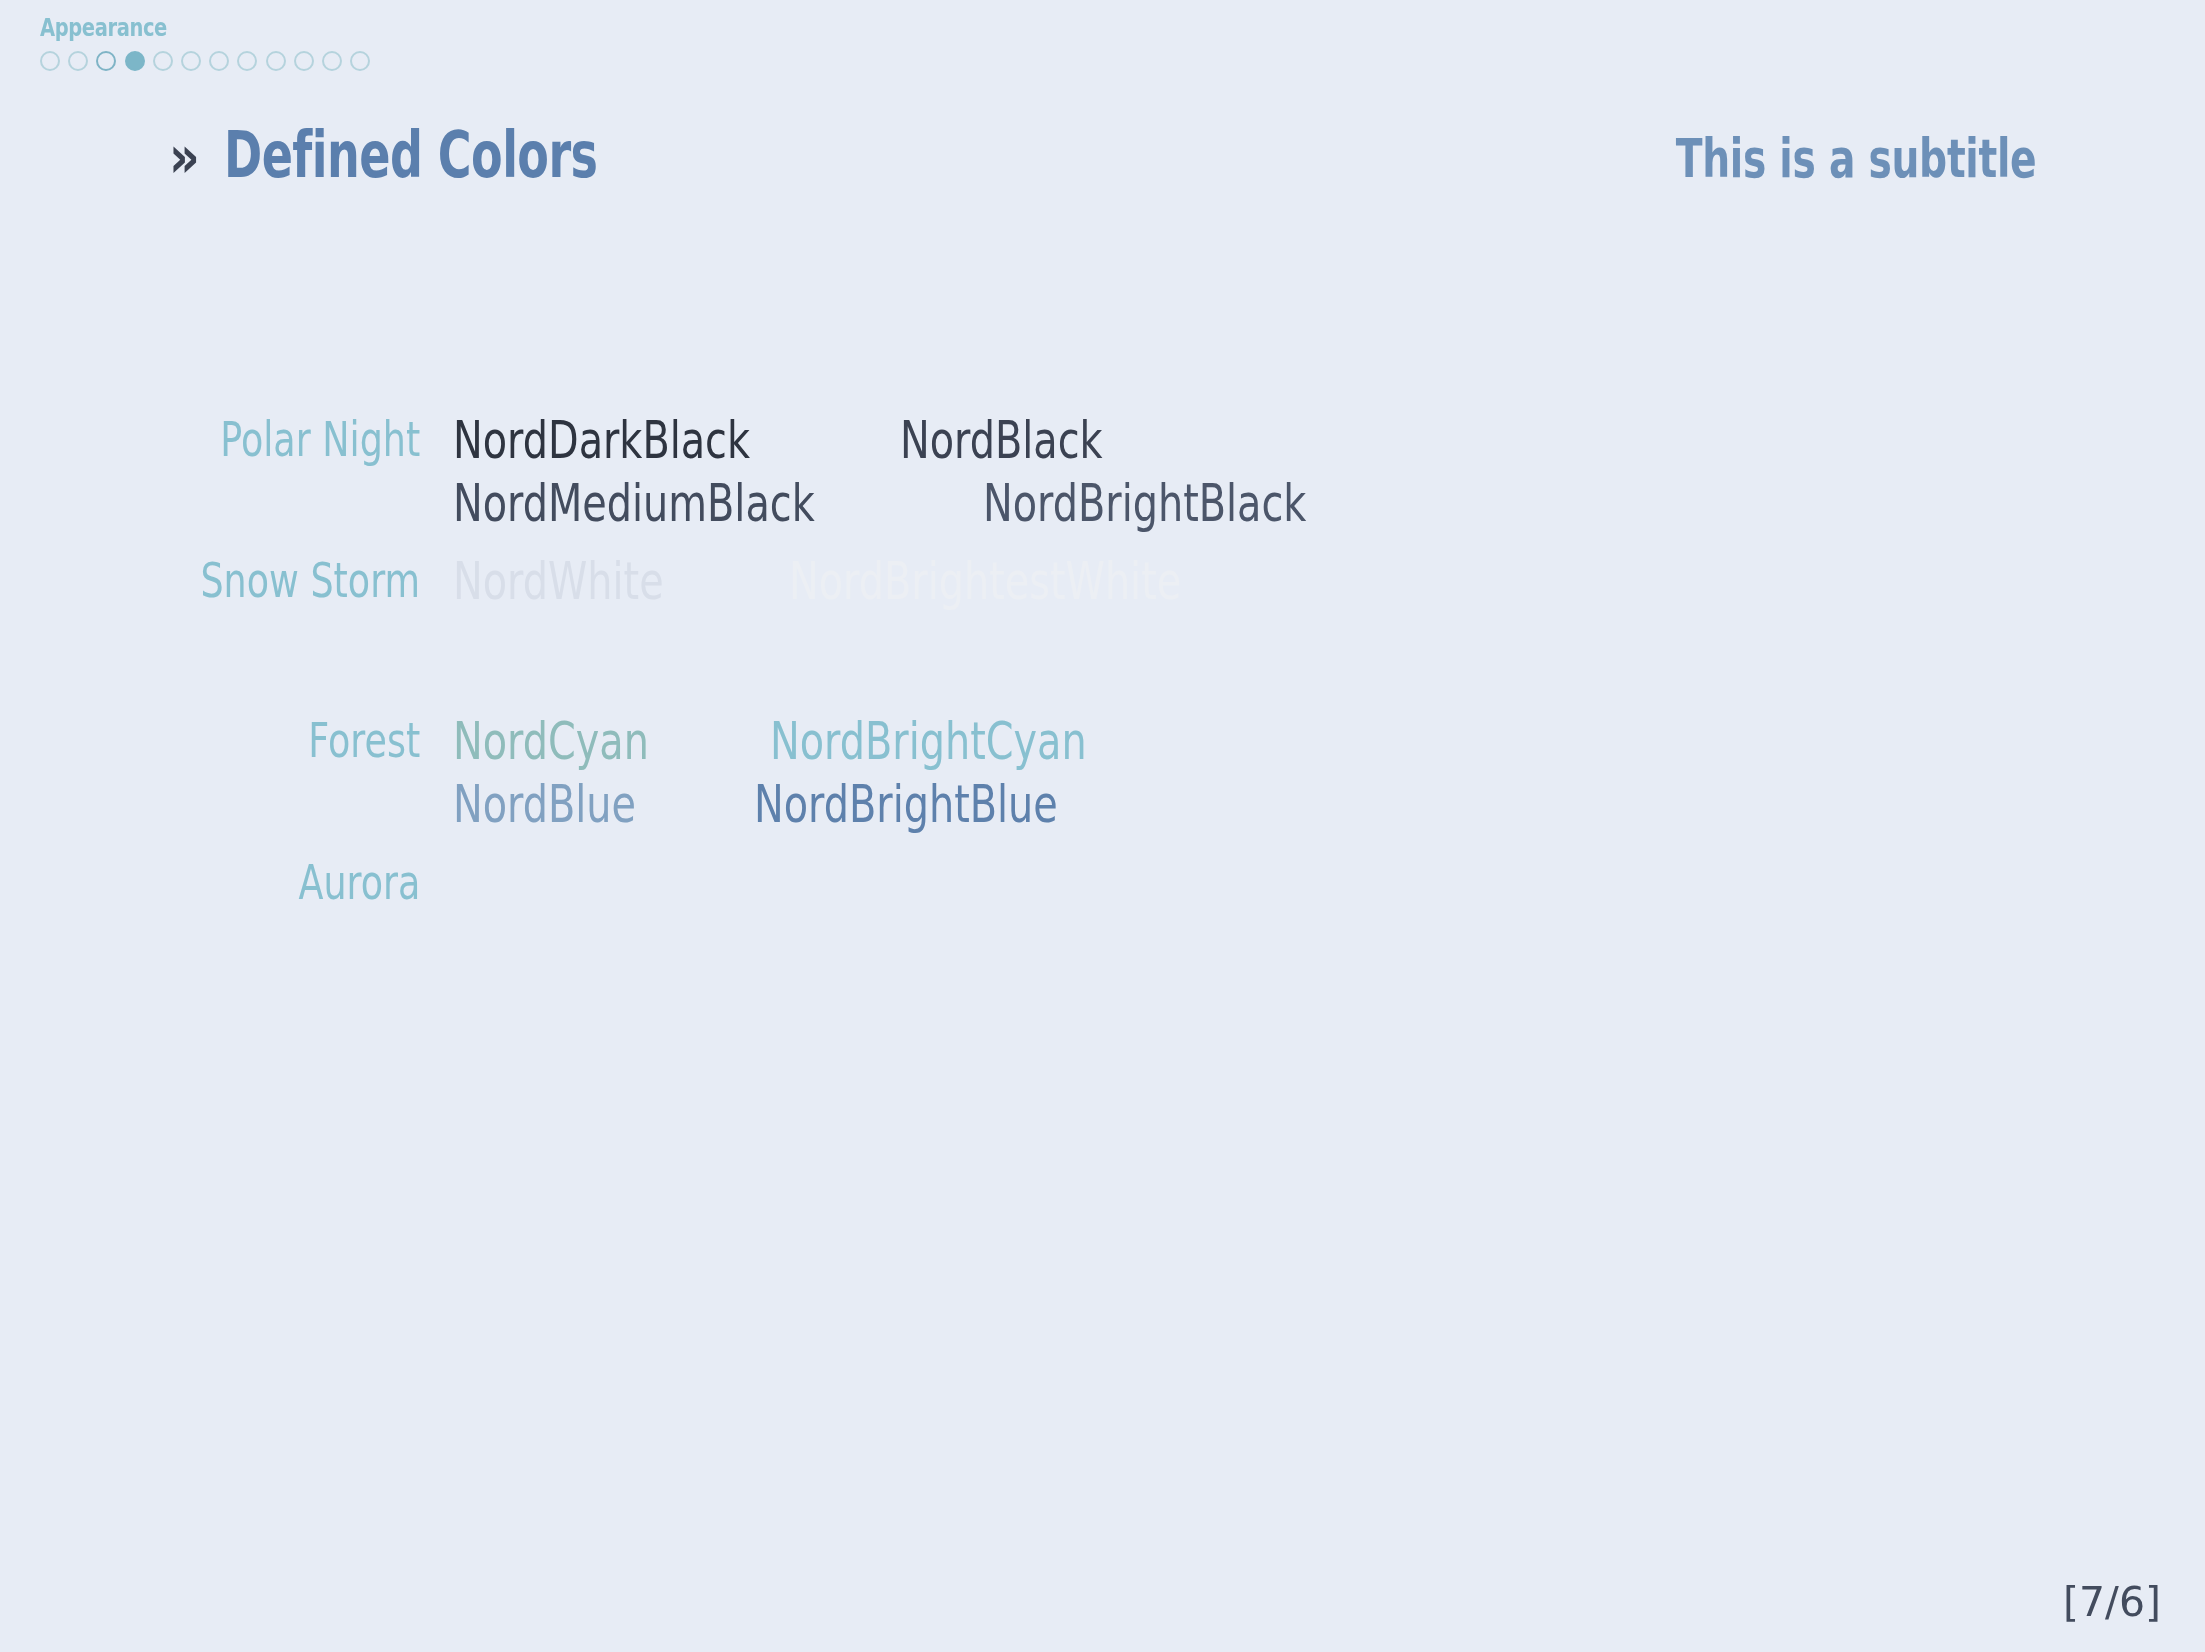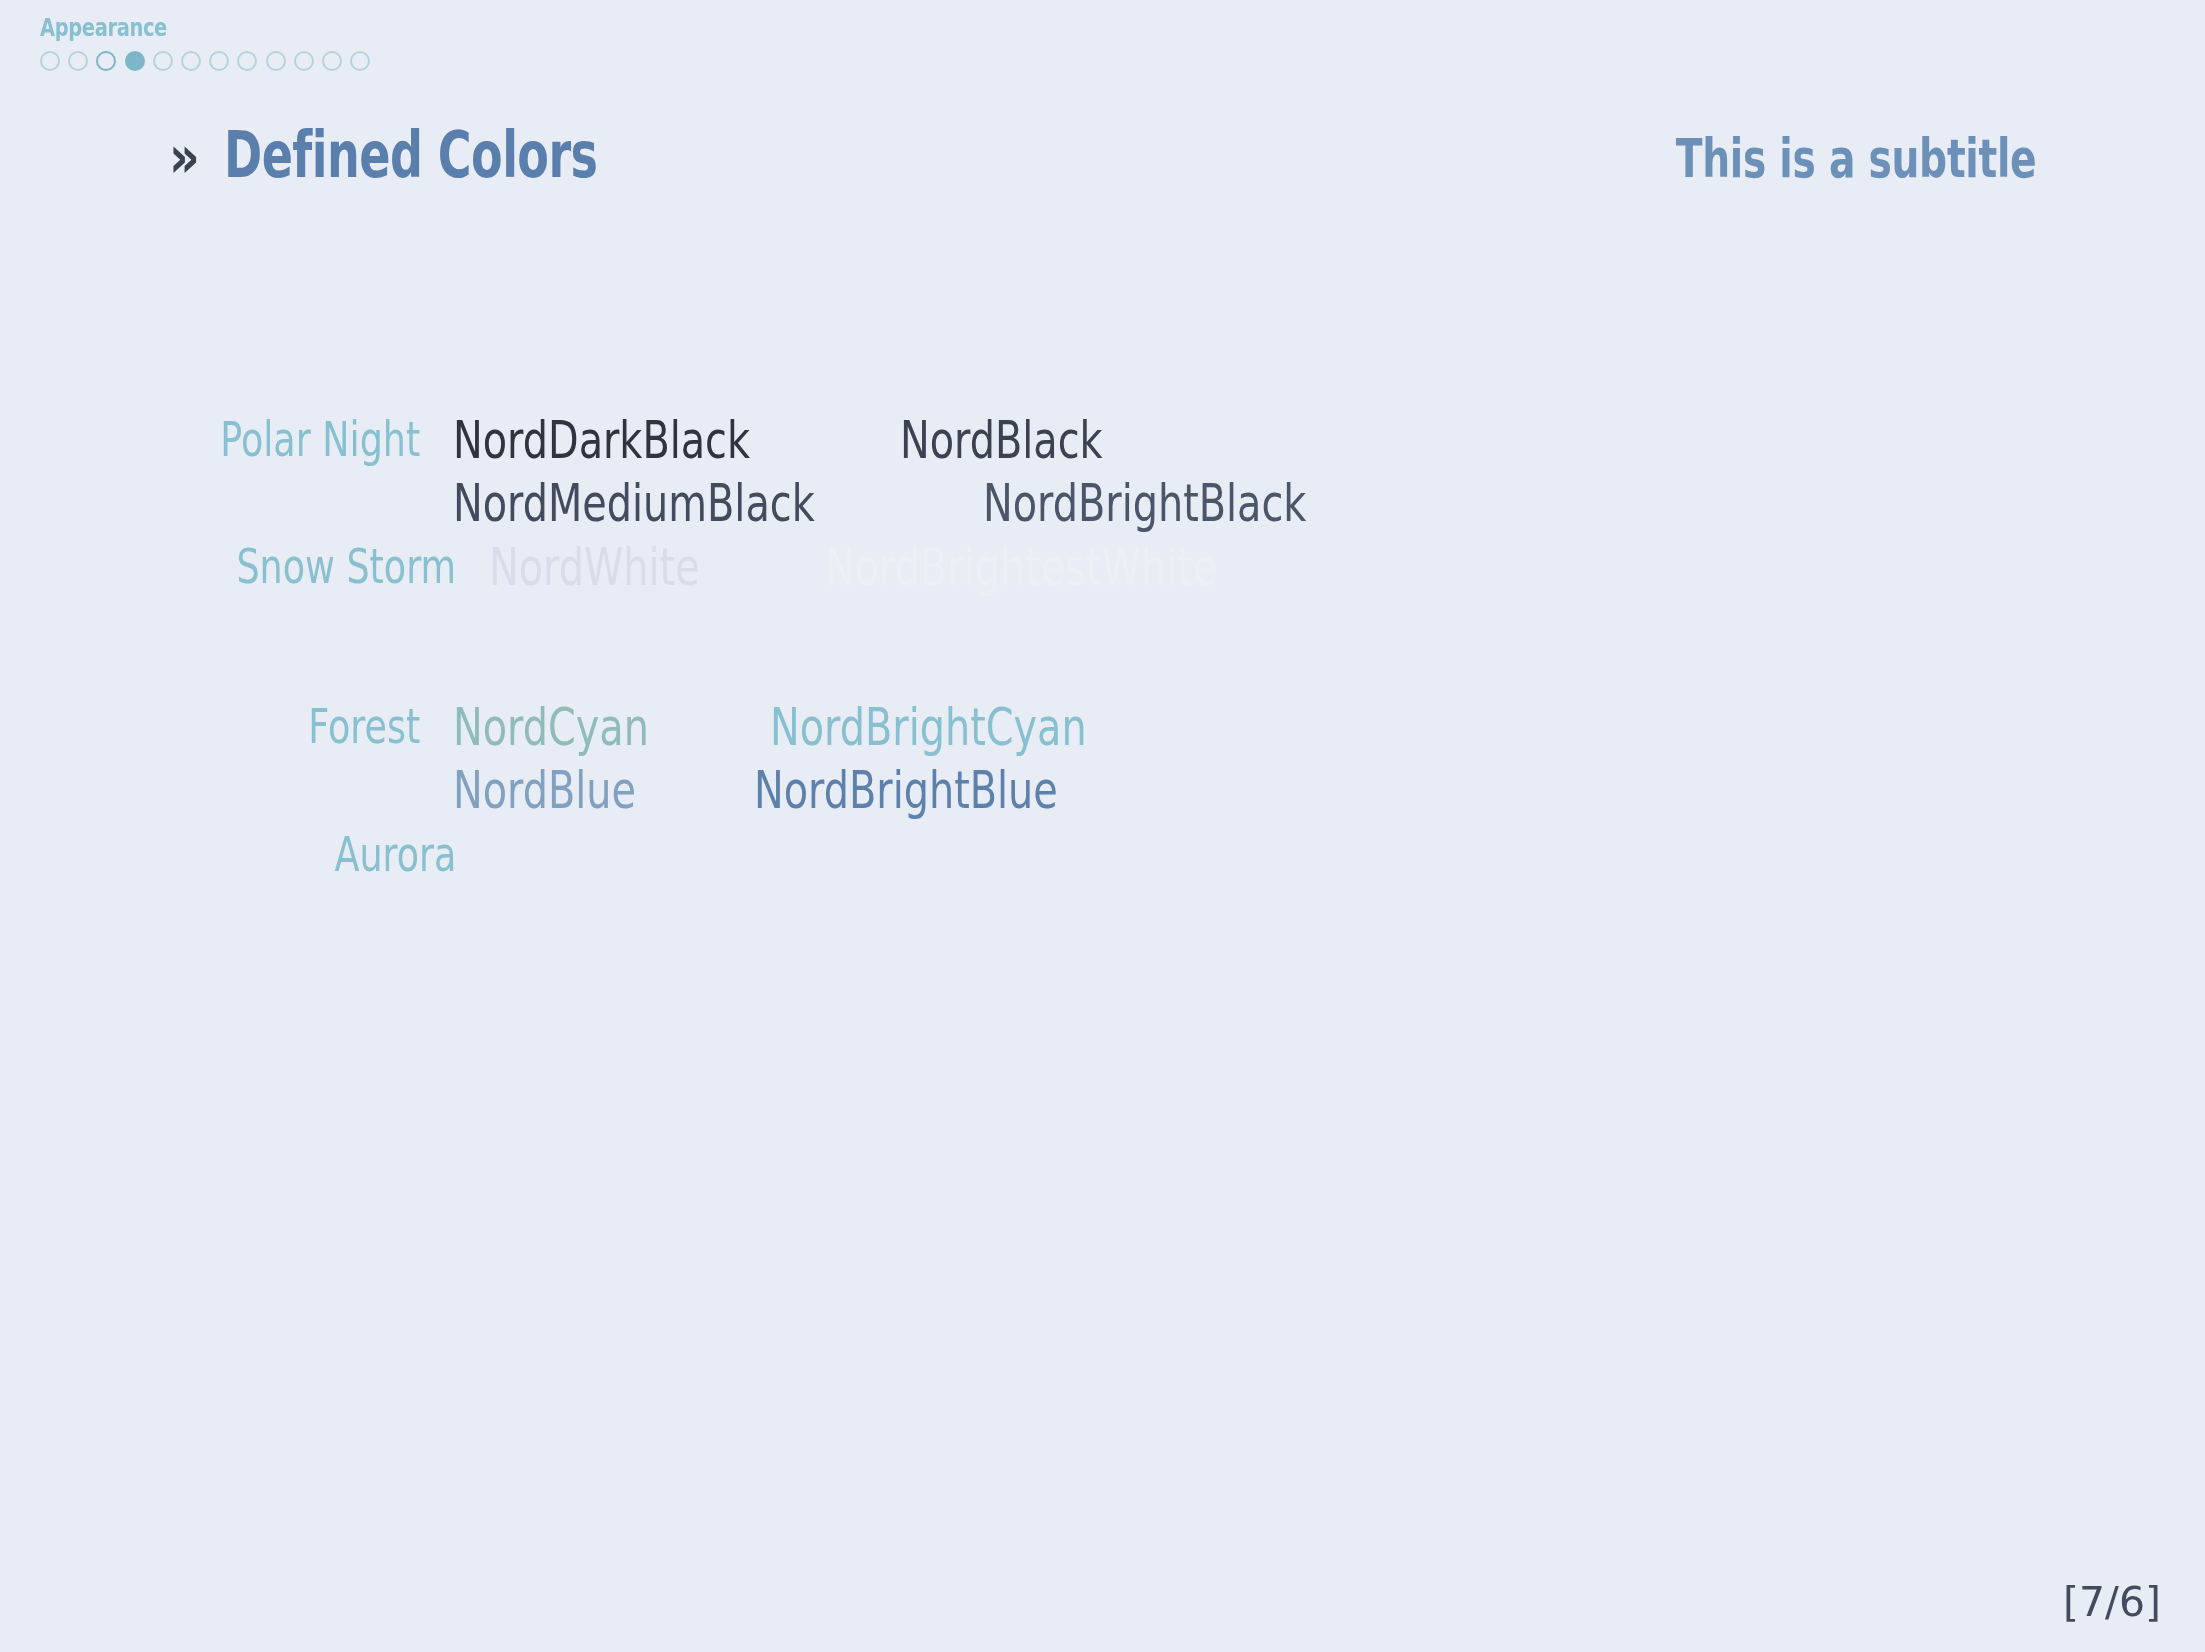--- a/index.html
+++ b/index.html
@@ -122,21 +122,21 @@
     position: absolute;
     left: 0;
     top: 410px;
     width: 2205px;
   }
 
   .group {
     display: flex;
     align-items: flex-start;
   }
-  .group + .group { margin-top: 2px; padding-left: 36px; }
+  .group + .group { margin-top: 16px; }
 
   .group-label-cell {
     width: 420px;
     flex: 0 0 420px;
     text-align: right;
     padding-right: 0px;
     box-sizing: border-box;
   }
 
   .group-label {

